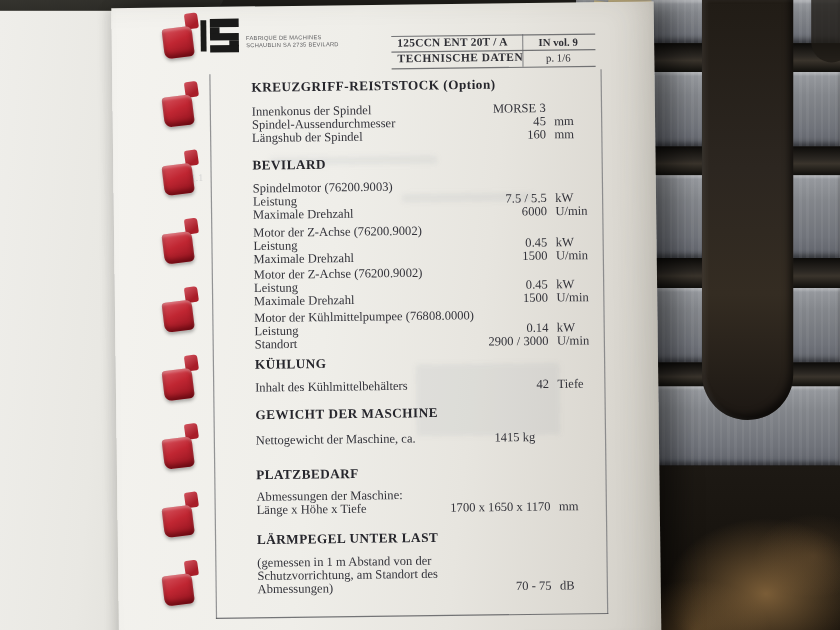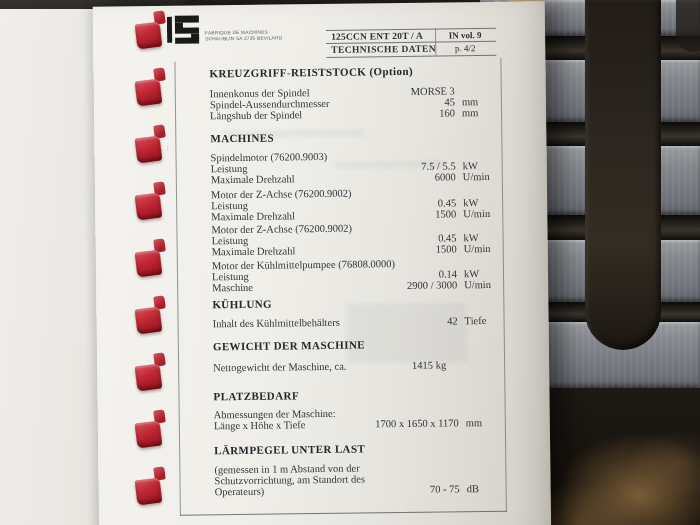--- a/index.html
+++ b/index.html
@@ -134,21 +134,21 @@
       <div>SCHAUBLIN SA 2735 BEVILARD</div>
     </div>
 
     <div class="hline" style="left:233px;top:26px;width:170px"></div>
     <div class="hline" style="left:233px;top:39px;width:170px"></div>
     <div class="hline" style="left:233px;top:53px;width:170px"></div>
     <div class="vline" style="left:342px;top:26px;height:27px"></div>
     <div class="hdr-ref">125CCN ENT 20T / A</div>
     <div class="hdr-title">TECHNISCHE DATEN</div>
     <div class="hdr-vol">IN vol. 9</div>
-    <div class="hdr-page">p. 4/2</div>
+    <div class="hdr-page">p. 1/6</div>
 
     <div class="vline" style="left:81px;top:56px;height:454px"></div>
     <div class="vline" style="left:407px;top:56px;height:454px"></div>
     <div class="hline" style="left:81px;top:509px;width:327px"></div>
 
     <div class="ghost" style="left:60px;top:118px">2.1</div>
     <div class="ghost" style="left:58px;top:137px">2.1.1</div>
     <div class="ghostbar" style="left:130px;top:126px;width:140px;height:7px"></div>
     <div class="ghostbar" style="left:240px;top:158px;width:110px;height:7px"></div>
     <div class="ghostbar" style="left:250px;top:300px;width:120px;height:60px"></div>
@@ -163,21 +163,21 @@
       <span class="lbl">Spindel-Aussendurchmesser</span>
       <span class="val">45</span>
       <span class="unit">mm</span>
     </div>
     <div class="row" style="top:105px">
       <span class="lbl">Längshub der Spindel</span>
       <span class="val">160</span>
       <span class="unit">mm</span>
     </div>
 
-    <div class="sec" style="top:127px">MACHINES</div>
+    <div class="sec" style="top:127px">BEVILARD</div>
 
     <div class="grp" style="top:147px">Spindelmotor  (76200.9003)</div>
     <div class="row" style="top:158px">
       <span class="lbl">Leistung</span>
       <span class="val">7.5 / 5.5</span>
       <span class="unit">kW</span>
     </div>
     <div class="row" style="top:169px">
       <span class="lbl">Maximale Drehzahl</span>
       <span class="val">6000</span>
@@ -208,21 +208,21 @@
       <span class="unit">U/min</span>
     </div>
 
     <div class="grp" style="top:255px">Motor der Kühlmittelpumpee (76808.0000)</div>
     <div class="row" style="top:266px">
       <span class="lbl">Leistung</span>
       <span class="val">0.14</span>
       <span class="unit">kW</span>
     </div>
     <div class="row" style="top:277px">
-      <span class="lbl">Maschine</span>
+      <span class="lbl">Standort</span>
       <span class="val">2900 / 3000</span>
       <span class="unit">U/min</span>
     </div>
 
     <div class="sec" style="top:293px">KÜHLUNG</div>
     <div class="row" style="top:313px">
       <span class="lbl">Inhalt des Kühlmittelbehälters</span>
       <span class="val">42</span>
       <span class="unit">Tiefe</span>
     </div>
@@ -239,21 +239,21 @@
     <div class="row" style="top:415px">
       <span class="lbl">Länge x Höhe x Tiefe</span>
       <span class="val">1700 x 1650 x 1170</span>
       <span class="unit">mm</span>
     </div>
 
     <div class="sec" style="top:439px">LÄRMPEGEL UNTER LAST</div>
     <div class="note" style="top:459px">(gemessen in 1 m Abstand von der</div>
     <div class="note" style="top:470px">Schutzvorrichtung, am Standort des</div>
     <div class="row" style="top:481px">
-      <span class="lbl">Operateurs)</span>
+      <span class="lbl">Abmessungen)</span>
       <span class="val">70 - 75</span>
       <span class="unit">dB</span>
     </div>
   </div>
 
   <div>
     <div class="coil" style="top:11px">
         <div class="hook"></div>
         <div class="tab"></div>
       </div>

